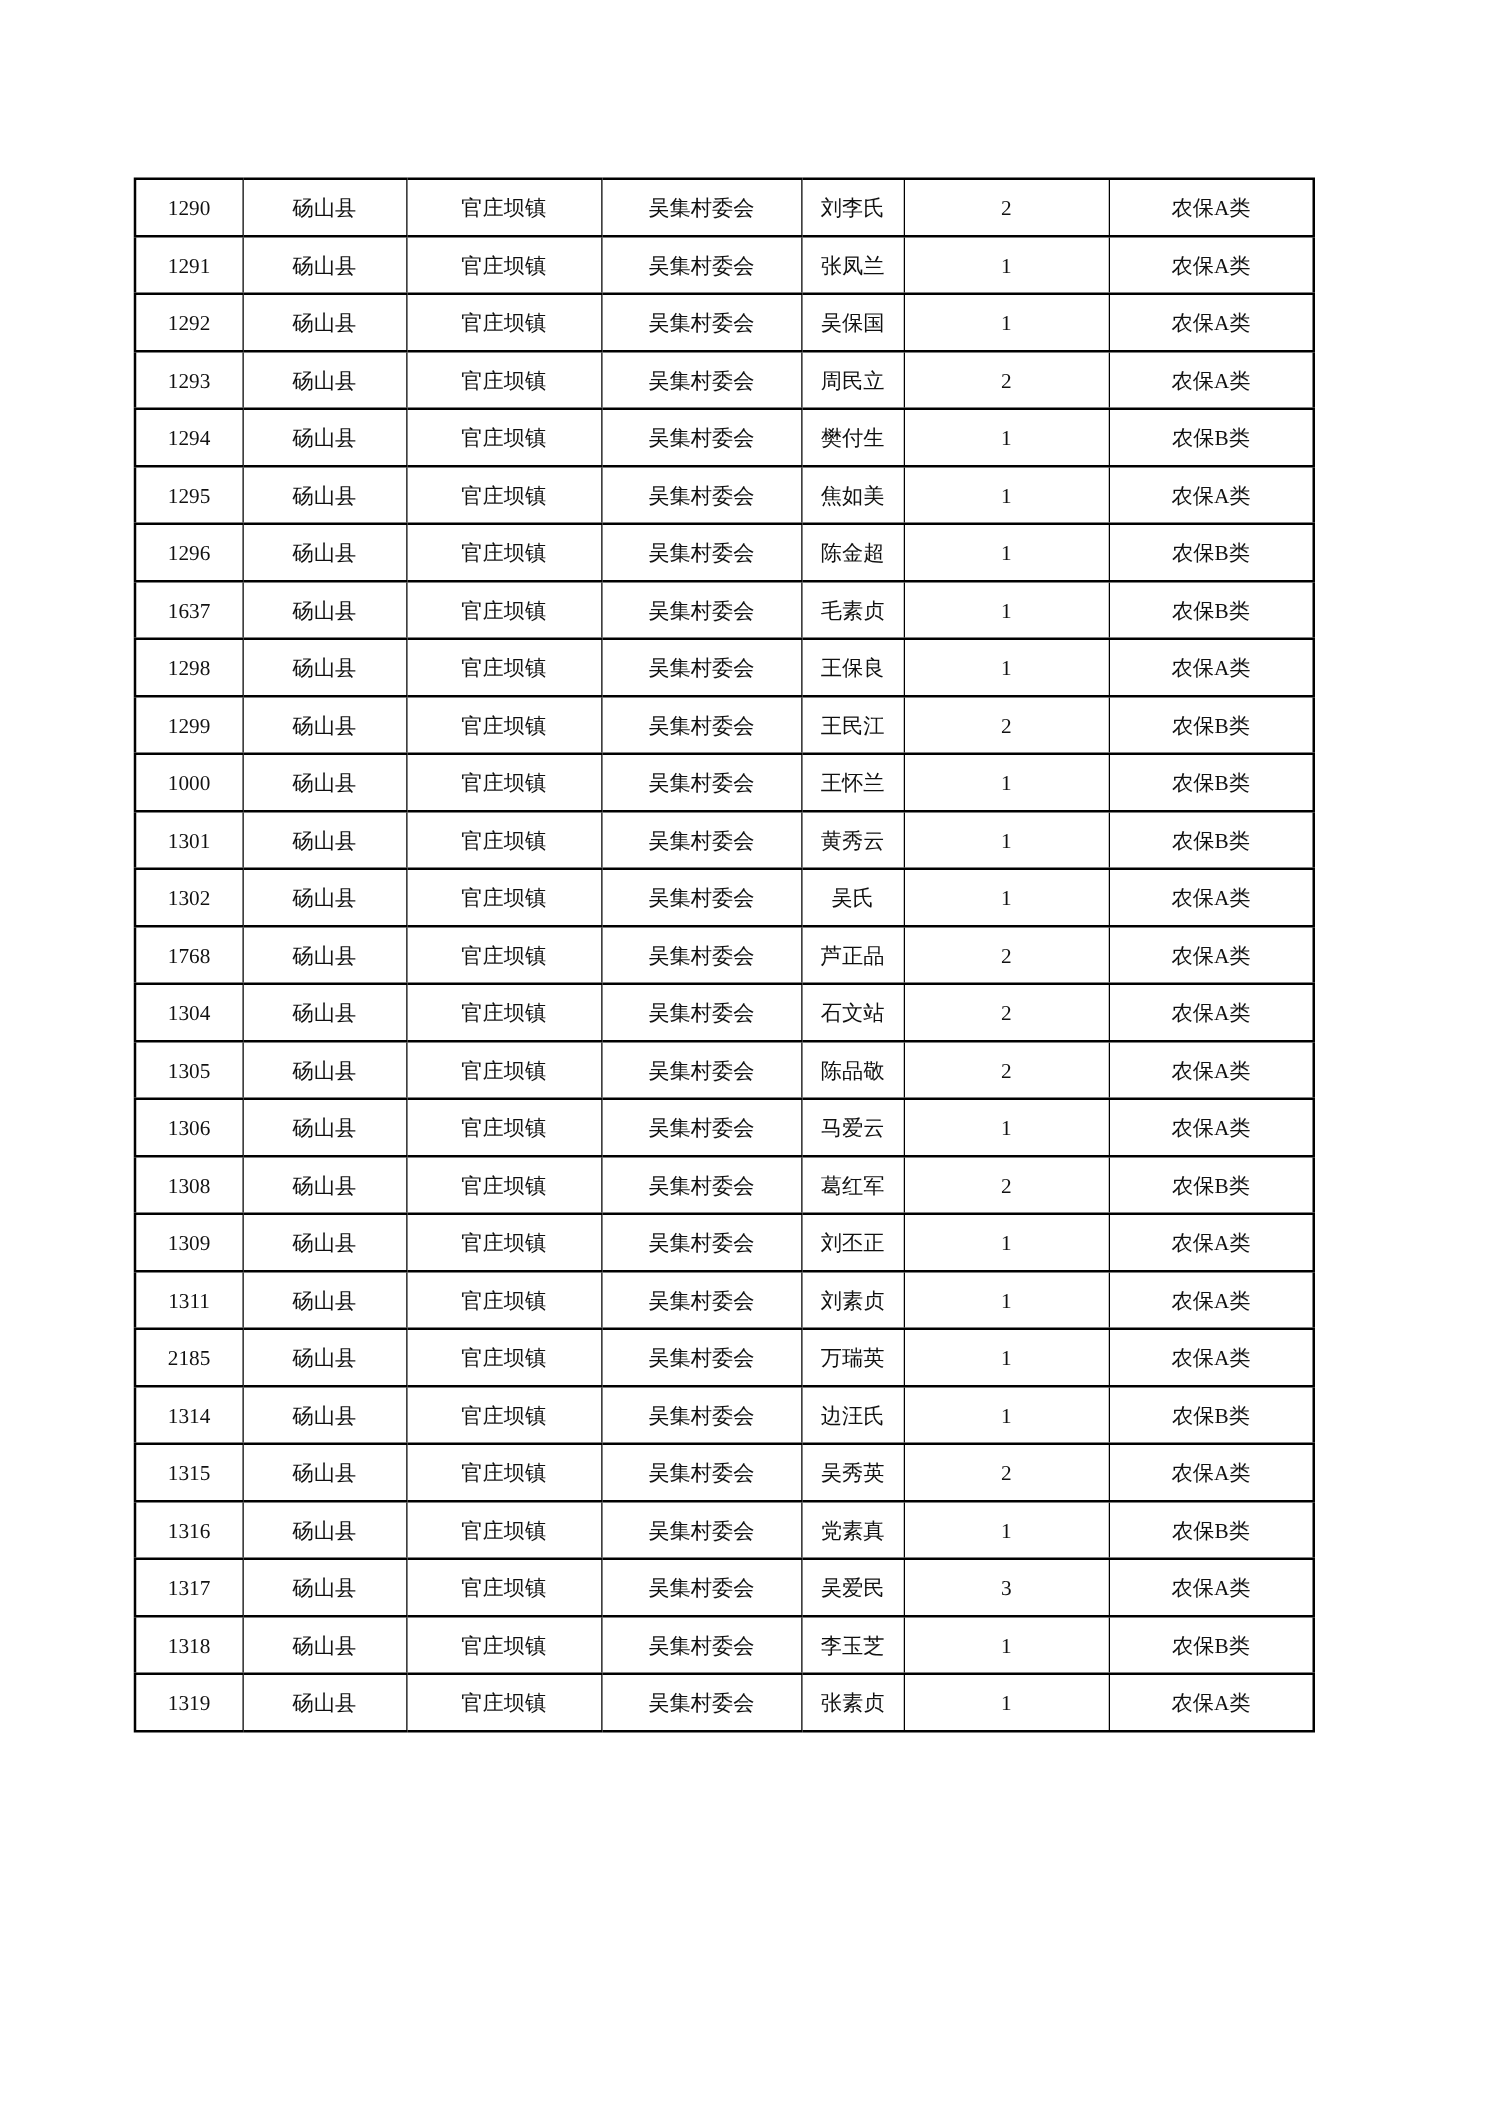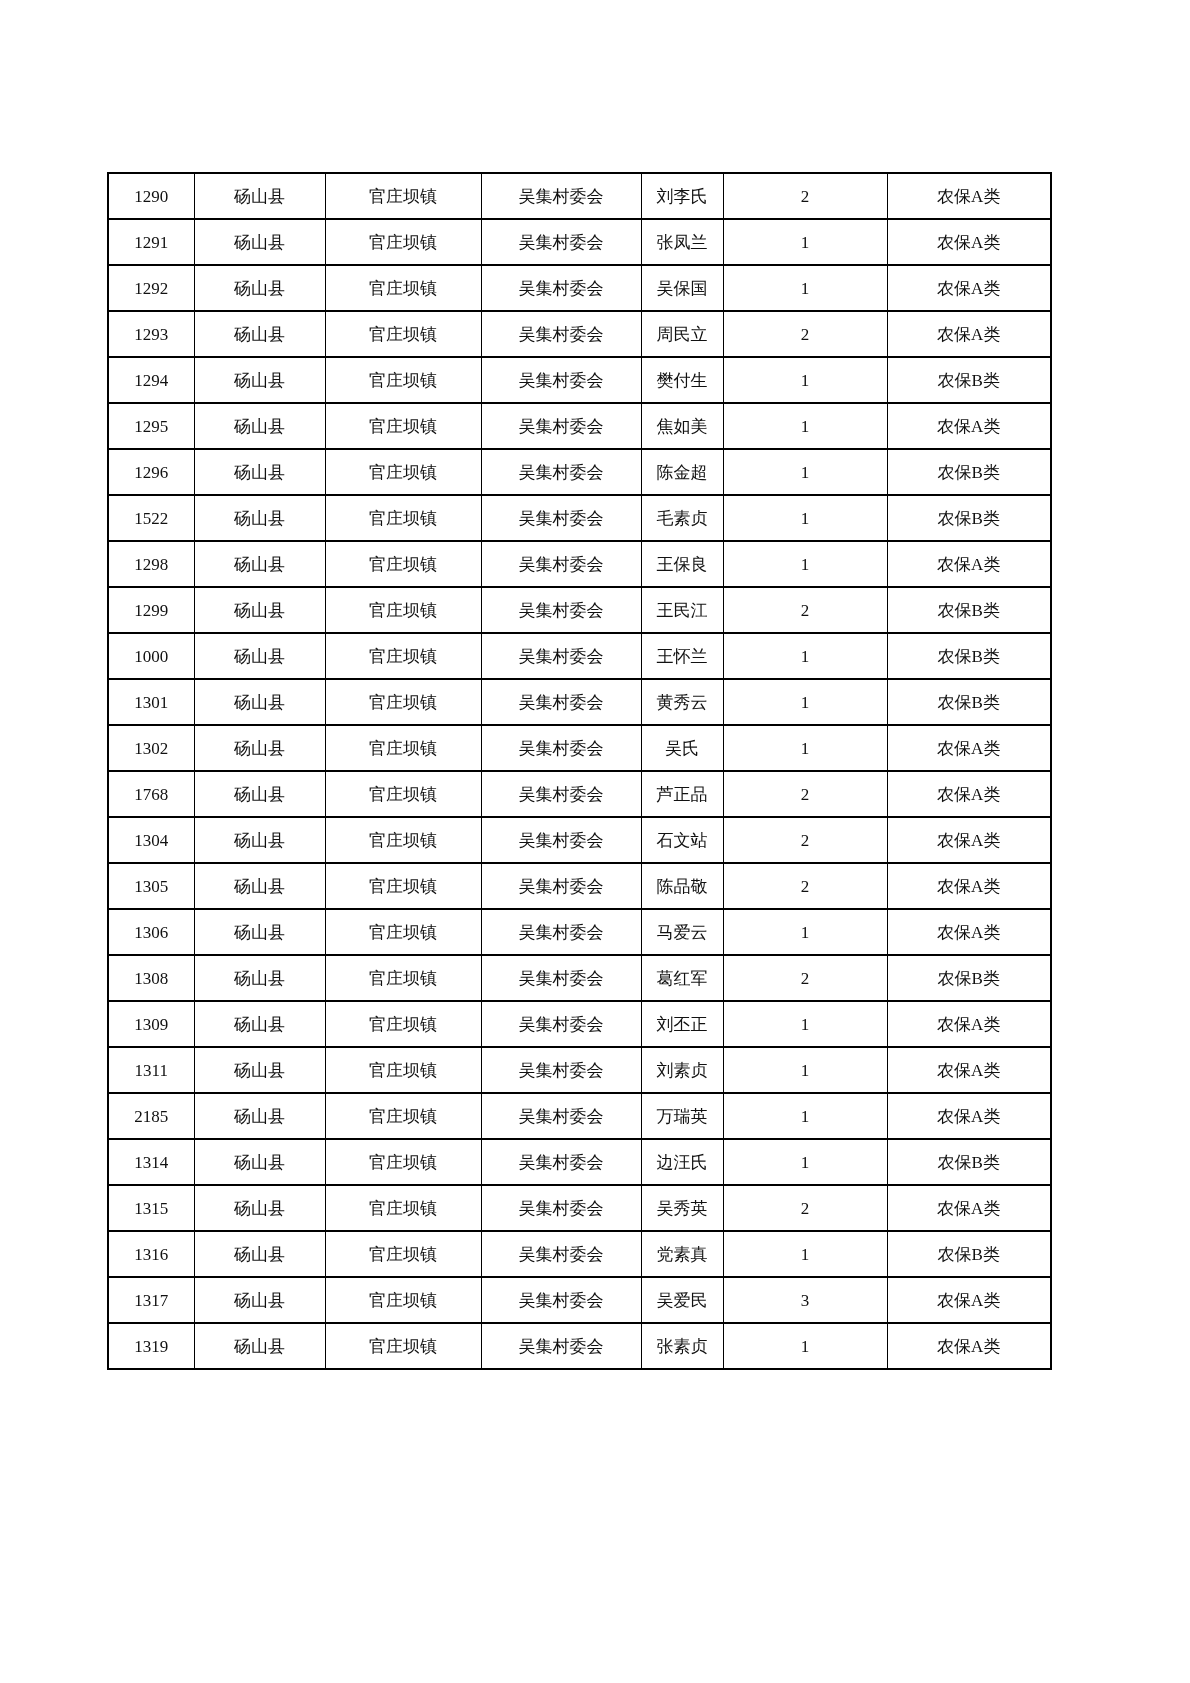--- a/index.html
+++ b/index.html
@@ -18,21 +18,20 @@
   }
   table.roster {
     position: absolute;
     left: 107px;
     top: 142px;
     width: 943px;
     height: 1162px;
     border-collapse: collapse;
     table-layout: fixed;
     border: 2.5px solid #000000;
-    margin-top: 30px;
   }
   table.roster td {
     border-left: 1.6px solid #000000;
     border-right: 1.6px solid #000000;
     border-top: 2.2px solid #000000;
     border-bottom: 2.2px solid #000000;
     text-align: center;
     vertical-align: middle;
     font-size: 17px;
     line-height: 1;
@@ -130,21 +129,21 @@
     <td>1296</td>
     <td>砀山县</td>
     <td>官庄坝镇</td>
     <td>吴集村委会</td>
     <td>陈金超</td>
     <td>1</td>
     <td>农保B类</td>
   </tr>
 
   <tr>
-    <td>1522</td>
+    <td>1637</td>
     <td>砀山县</td>
     <td>官庄坝镇</td>
     <td>吴集村委会</td>
     <td>毛素贞</td>
     <td>1</td>
     <td>农保B类</td>
   </tr>
 
   <tr>
     <td>1298</td>
@@ -312,20 +311,29 @@
   <tr>
     <td>1317</td>
     <td>砀山县</td>
     <td>官庄坝镇</td>
     <td>吴集村委会</td>
     <td>吴爱民</td>
     <td>3</td>
     <td>农保A类</td>
   </tr>
 
+  <tr>
+    <td>1318</td>
+    <td>砀山县</td>
+    <td>官庄坝镇</td>
+    <td>吴集村委会</td>
+    <td>李玉芝</td>
+    <td>1</td>
+    <td>农保B类</td>
+  </tr>
 
   <tr>
     <td>1319</td>
     <td>砀山县</td>
     <td>官庄坝镇</td>
     <td>吴集村委会</td>
     <td>张素贞</td>
     <td>1</td>
     <td>农保A类</td>
   </tr>

